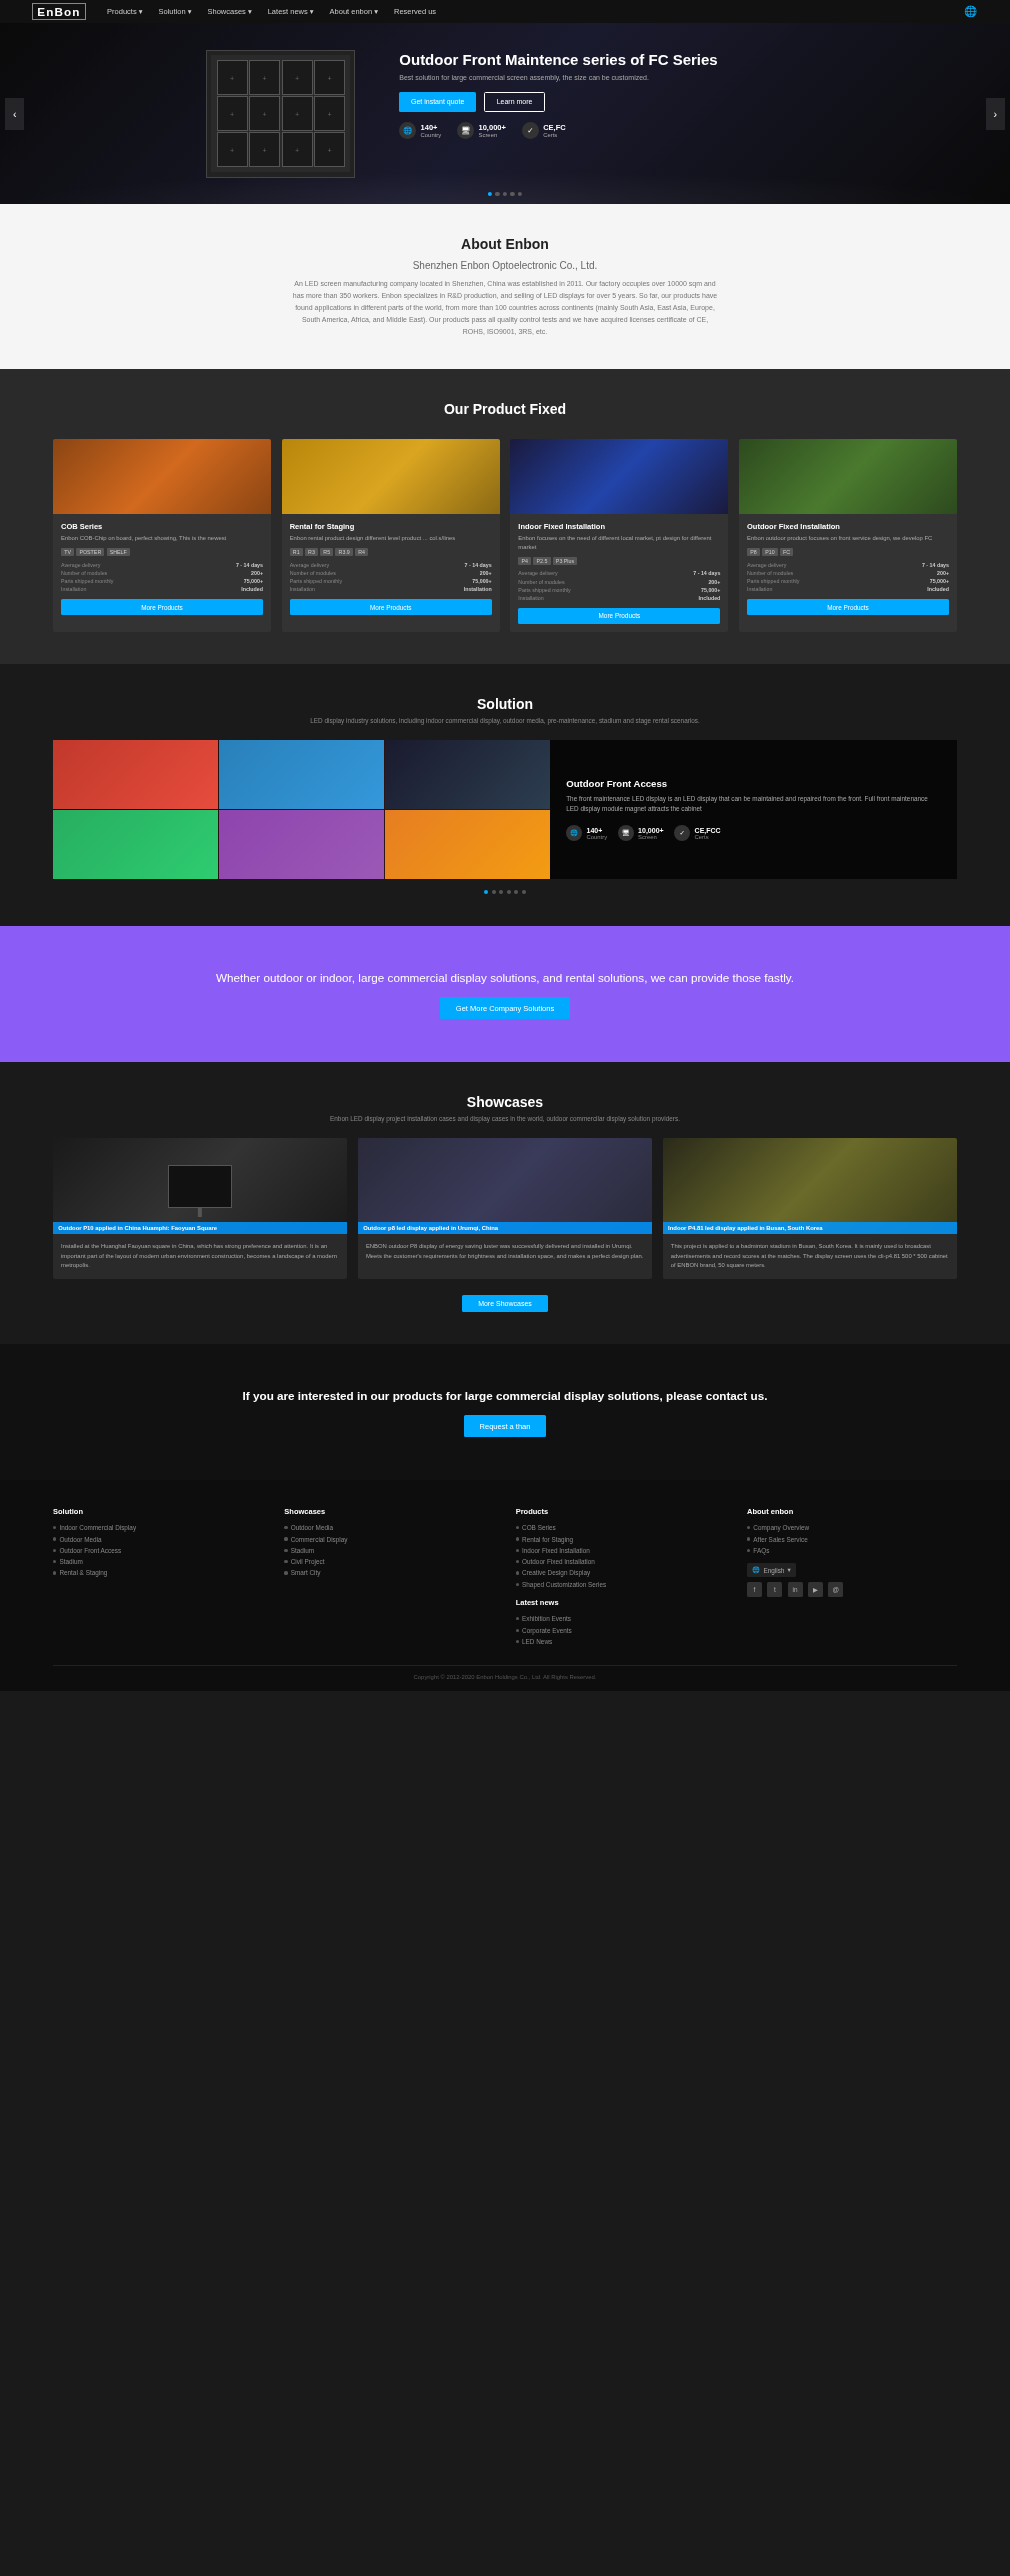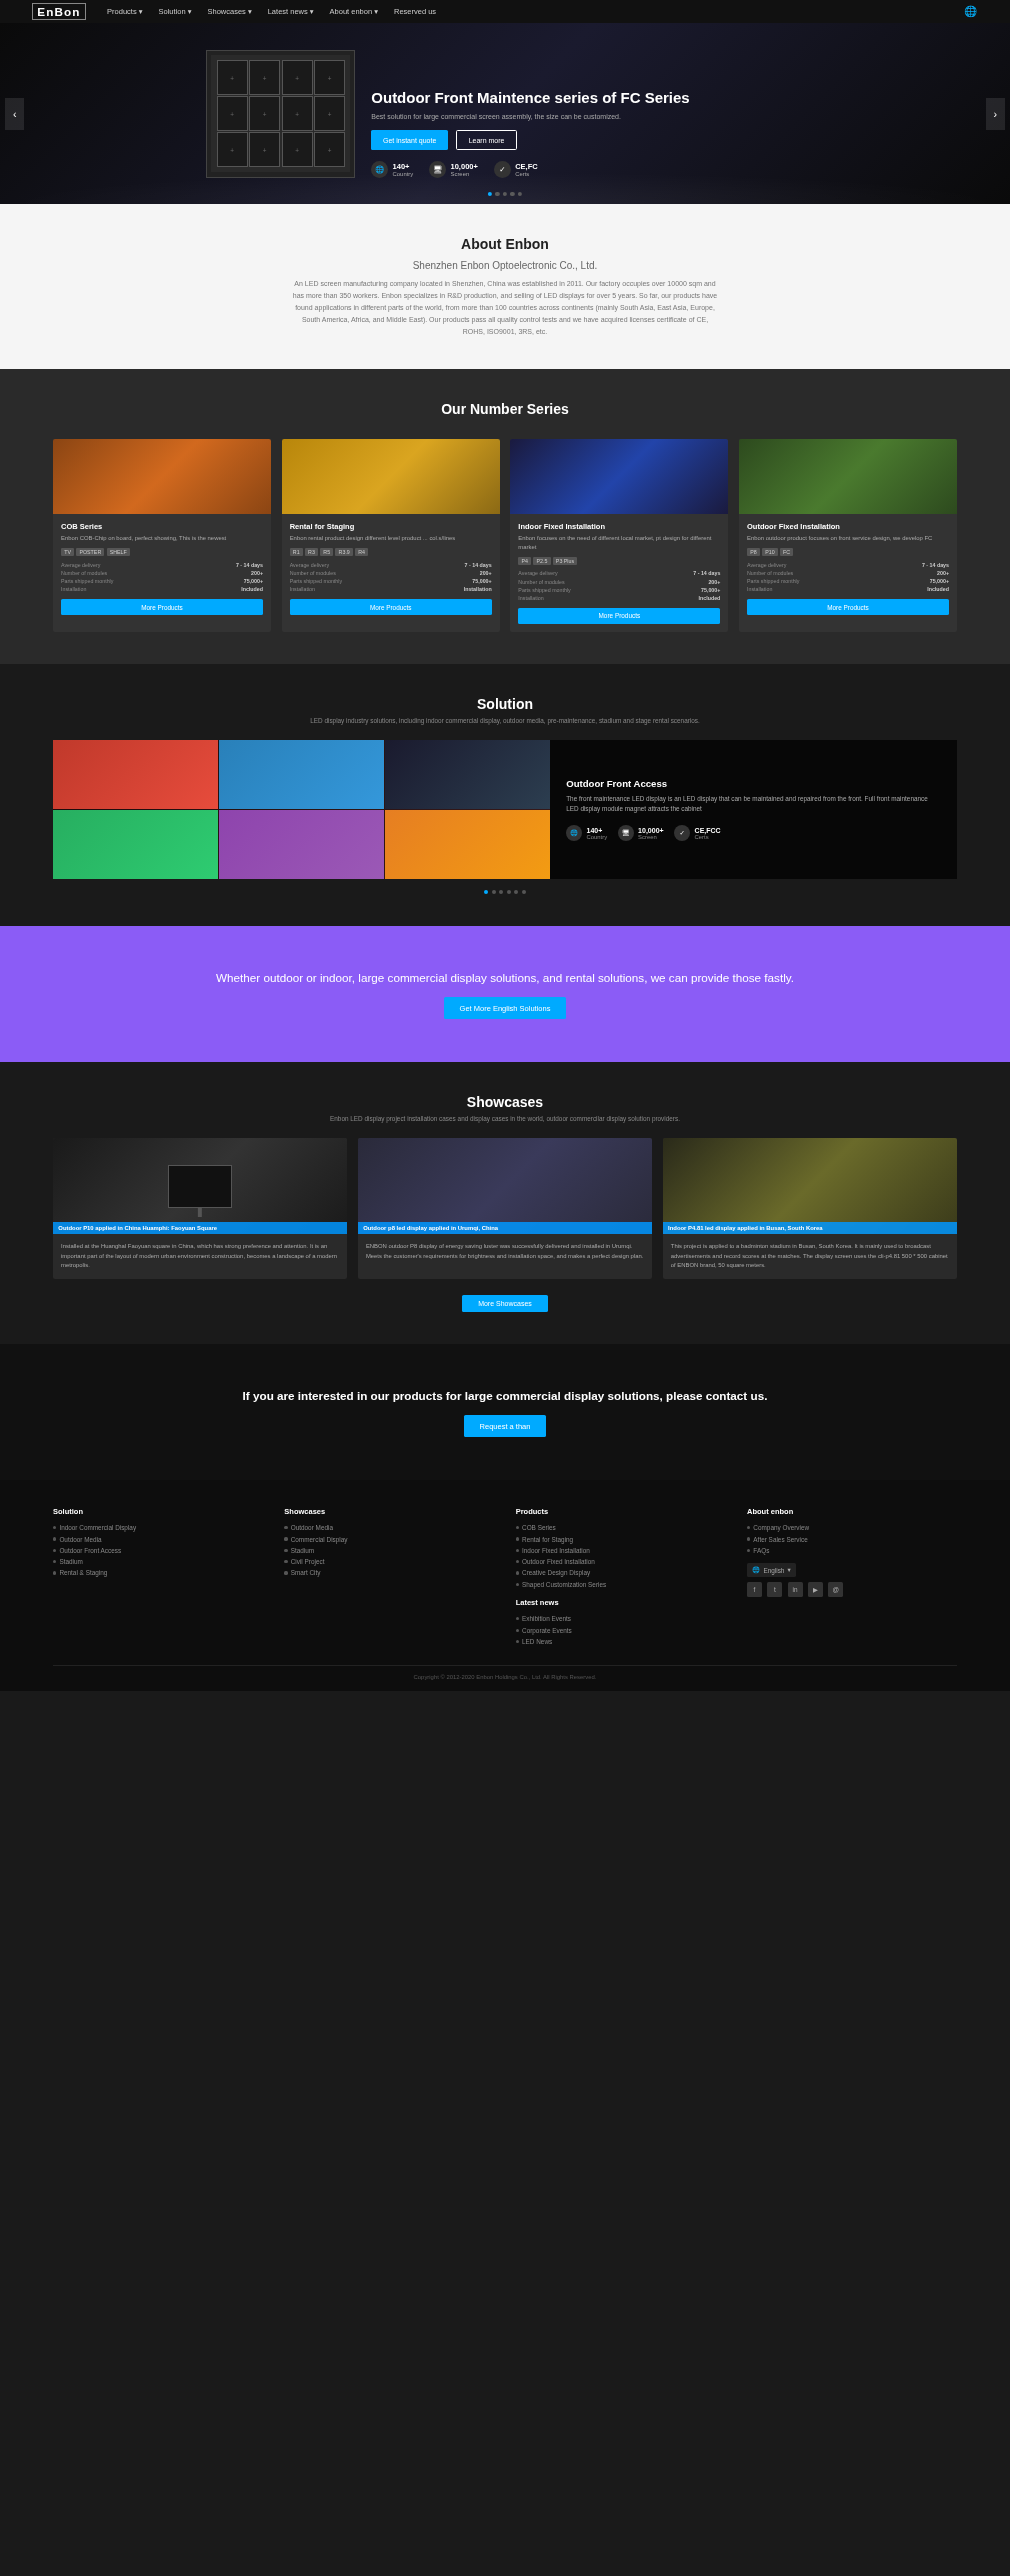--- a/index.html
+++ b/index.html
@@ -53,22 +53,22 @@
       background: linear-gradient(135deg, #0a0a0a 0%, #1a1a2e 50%, #0a0a0a 100%);
       position: relative;
       height: 181px;
       display: flex;
       align-items: center;
       justify-content: center;
       overflow: hidden;
     }
     .hero-content {
       display: flex;
-      align-items: flex-end;
-      gap: 16px;
+      align-items: flex-start;
+      gap: 44px;
       max-width: 640px;
       width: 100%;
       padding: 0 21.3px;
       position: relative;
       z-index: 2;
     }
     .hero-image-container {
       width: 149px;
       height: 128px;
       background: #222;
@@ -720,21 +720,21 @@
   <div class="hero-bg-dots"></div>
 </section>
 
 <section class="about-section">
   <h2 class="section-title">About Enbon</h2>
   <div class="about-company">Shenzhen Enbon Optoelectronic Co., Ltd.</div>
   <p class="about-desc">An LED screen manufacturing company located in Shenzhen, China was established in 2011. Our factory occupies over 10000 sqm and has more than 350 workers. Enbon specializes in R&amp;D production, and selling of LED displays for over 5 years. So far, our products have found applications in different parts of the world, from more than 100 countries across continents (mainly South Asia, East Asia, Europe, South America, Africa, and Middle East). Our products pass all quality control tests and we have acquired licenses certificate of CE, ROHS, ISO9001, 3RS, etc.</p>
 </section>
 
 <section class="products-section">
-  <h2 class="section-title">Our Number Series</h2>
+  <h2 class="section-title">Our Product Fixed</h2>
   <div class="products-grid">
 
     <div class="product-card">
       <div class="product-card-image img-cob"></div>
       <div class="product-card-body">
         <div class="product-card-title">COB Series</div>
         <div class="product-card-desc">Enbon COB-Chip on board, perfect showing, This is the newest</div>
         <div class="product-tags">
           <span class="product-tag">TV</span>
           <span class="product-tag">POSTER</span>
@@ -902,21 +902,21 @@
     <span class="solution-dot"></span>
     <span class="solution-dot"></span>
     <span class="solution-dot"></span>
     <span class="solution-dot"></span>
     <span class="solution-dot"></span>
   </div>
 </section>
 
 <section class="cta-section">
   <div class="cta-title">Whether outdoor or indoor, large commercial display solutions, and rental solutions, we can provide those fastly.</div>
-  <button class="btn-cta">Get More English Solutions</button>
+  <button class="btn-cta">Get More Company Solutions</button>
 </section>
 
 <section class="showcases-section">
   <h2 class="section-title">Showcases</h2>
   <p class="showcases-subtitle">Enbon LED display project installation cases and display cases in the world, outdoor commercilar display solution providers.</p>
   <div class="showcases-grid">
 
     <div class="showcase-card">
       <div class="showcase-image showcase-img-1">
         <div class="sc-img-1-inner">

